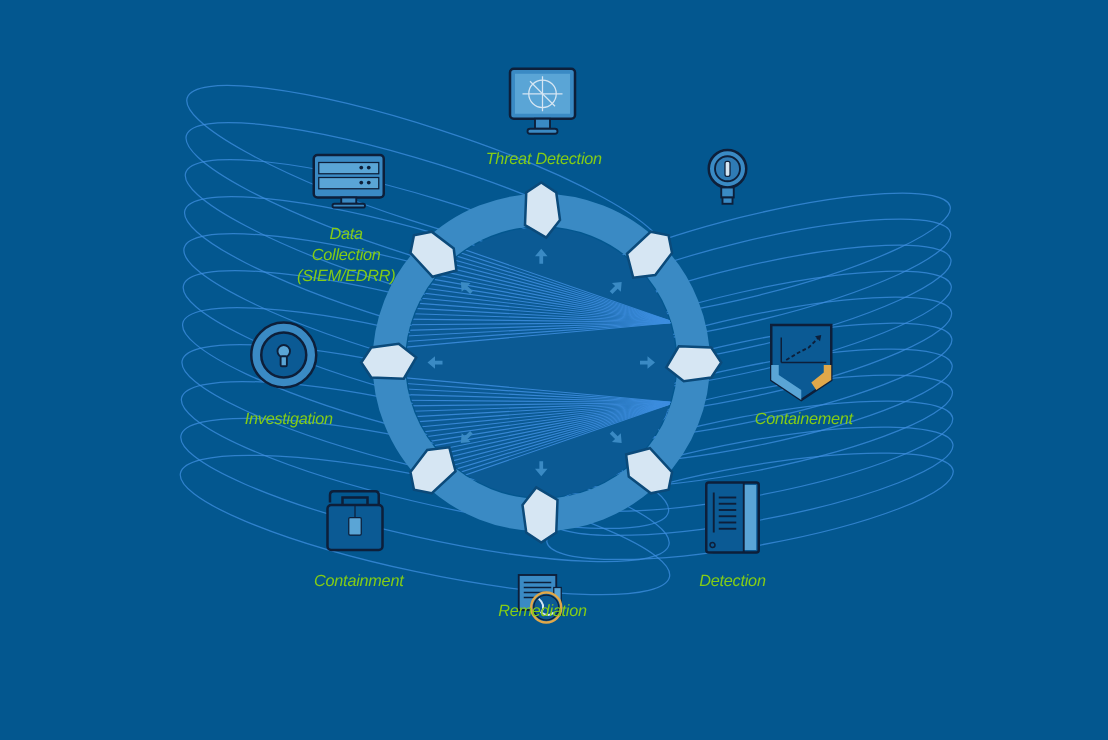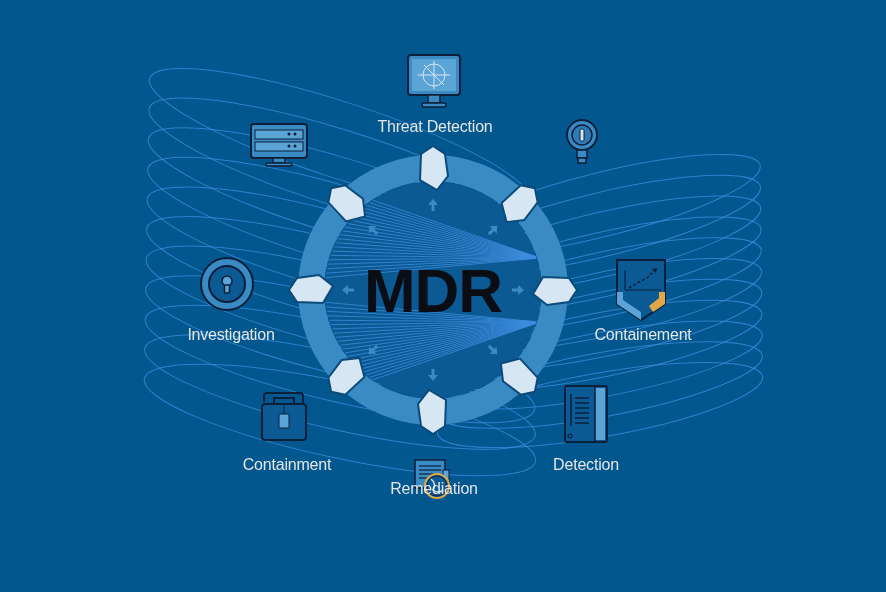--- a/index.html
+++ b/index.html
@@ -1,18 +1,18 @@
 <!DOCTYPE html>
 <html><head>
 <meta charset="utf-8">
 <style>
   html,body{margin:0;padding:0;}
   body{width:886px;height:592px;background:#03578f;overflow:hidden;position:relative;font-family:"Liberation Sans",sans-serif;}
   #stage{position:absolute;left:0;top:0;width:886px;height:592px;}
-  .label{position:absolute;color:#e5e5e5;font-size:16px;text-align:center;line-height:17px;white-space:nowrap;transform:translateX(-50%);letter-spacing:-0.2px;}
+  .label{position:absolute;color:#84cc16;font-size:13px;text-align:center;line-height:17px;white-space:nowrap;transform:translateX(-50%);letter-spacing:-0.2px;font-style:italic;}
   .center-title{position:absolute;left:433px;top:290px;transform:translate(-50%,-50%);font-size:62px;font-weight:bold;color:#0a0d14;letter-spacing:-1px;}
 </style>
 </head>
 <body>
 
 <div id="stage">
   <svg width="886" height="592" viewBox="0 0 886 592" style="position:absolute;left:0;top:0">
     <g id="waves-left">
         <ellipse cx="340" cy="140" rx="200" ry="38" fill="none" stroke="#3f8fe0" stroke-width="1" opacity="0.75" transform="rotate(18 340 140)"></ellipse>
         <ellipse cx="340" cy="168" rx="200" ry="38" fill="none" stroke="#3f8fe0" stroke-width="1" opacity="0.75" transform="rotate(17.4 340 168)"></ellipse>
@@ -225,21 +225,23 @@
         <line x1="4" y1="14" x2="22" y2="14"></line>
           <line x1="4" y1="18" x2="20" y2="18"></line>
       </g>
       <rect x="28" y="10" width="6" height="22" fill="#5aa5d6" stroke="#0d1f3a" stroke-width="1"></rect>
       <circle cx="22" cy="26" r="12" fill="#0b5a94" stroke="#e0a84a" stroke-width="2"></circle>
       <circle cx="22" cy="26" r="10" fill="none" stroke="#0d1f3a" stroke-width="1"></circle>
       <path d="M16,19 Q22,24 18,30 Q24,34 28,30" fill="none" stroke="#d6e6f3" stroke-width="1.5"></path>
     </g>
   </svg>
 
-  <div class="center-title">MDR</div>
 
   <div class="label" style="left:435px;top:118px">Threat Detection</div>
   <div class="label" style="left:643px;top:326px">Containement</div>
   <div class="label" style="left:586px;top:456px">Detection</div>
   <div class="label" style="left:434px;top:480px">Remediation</div>
   <div class="label" style="left:287px;top:456px">Containment</div>
   <div class="label" style="left:231px;top:326px">Investigation</div>
+  <div class="label" style="left:277px;top:178px;white-space:pre">Data
+Collection
+(SIEM/EDRR)</div>
 </div>
 
 </body></html>

